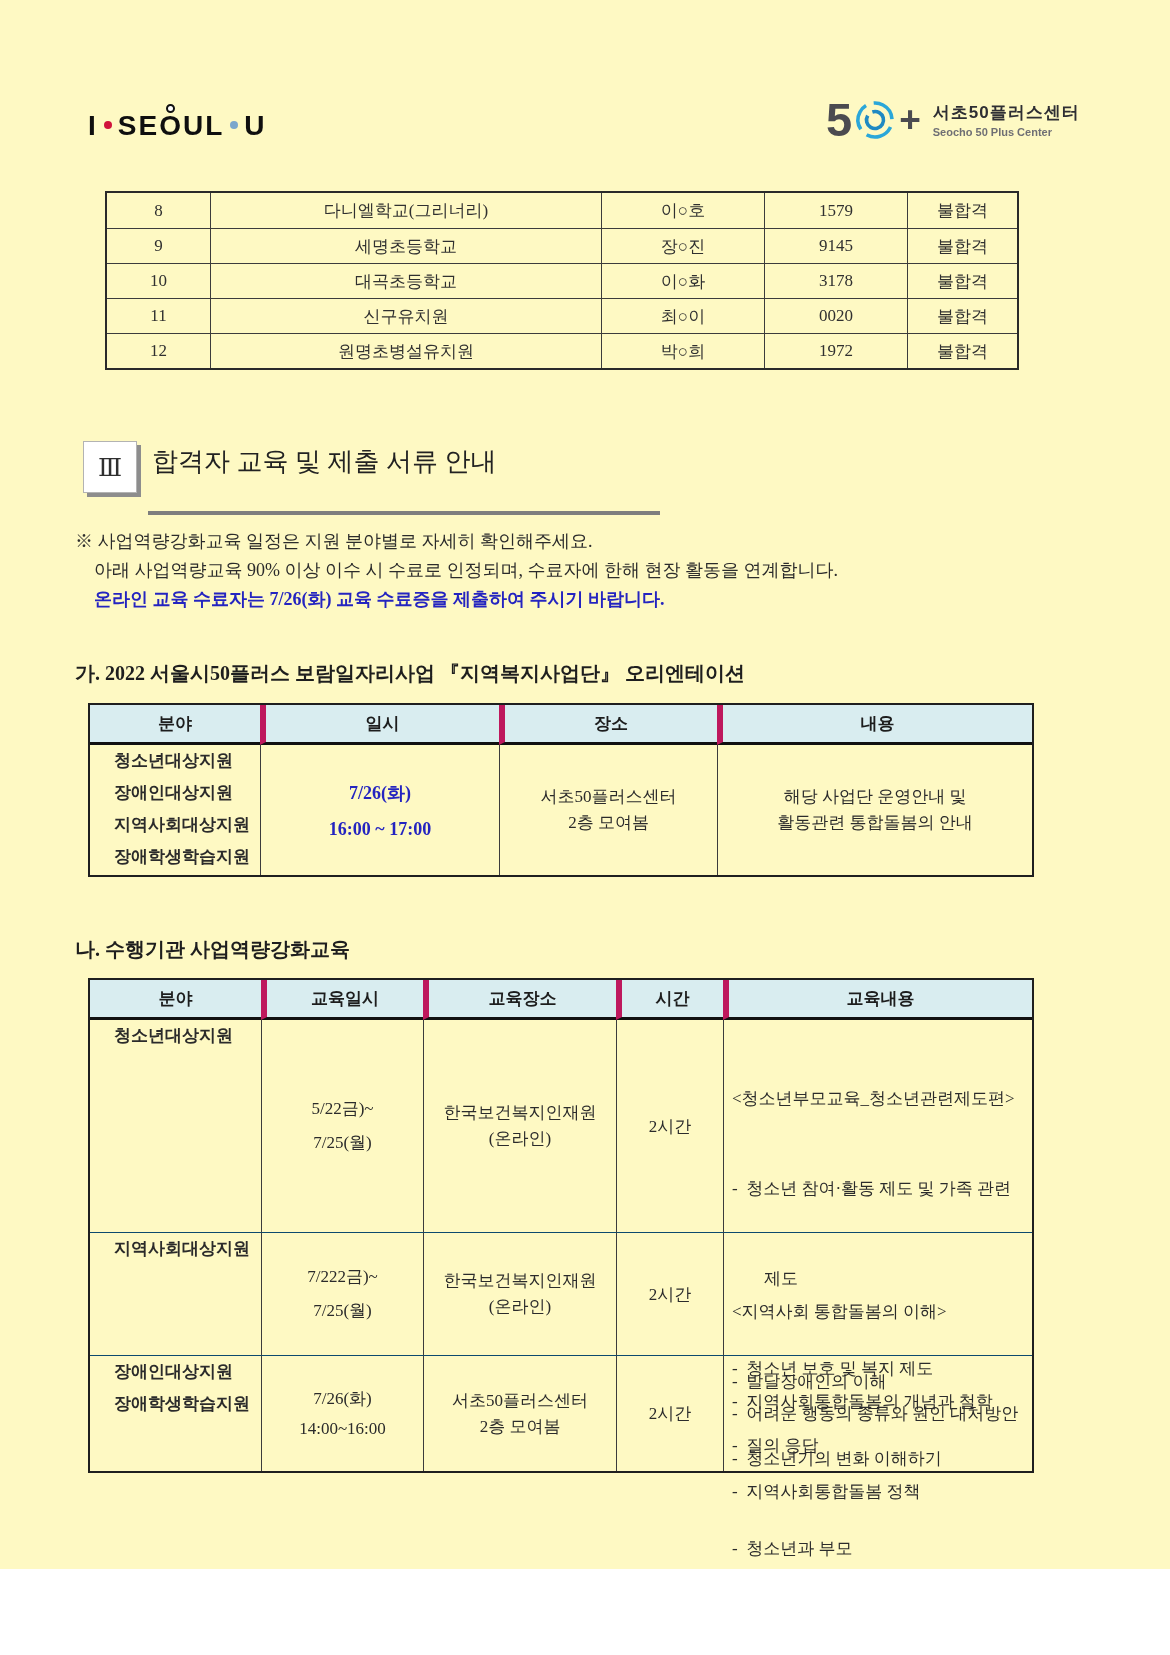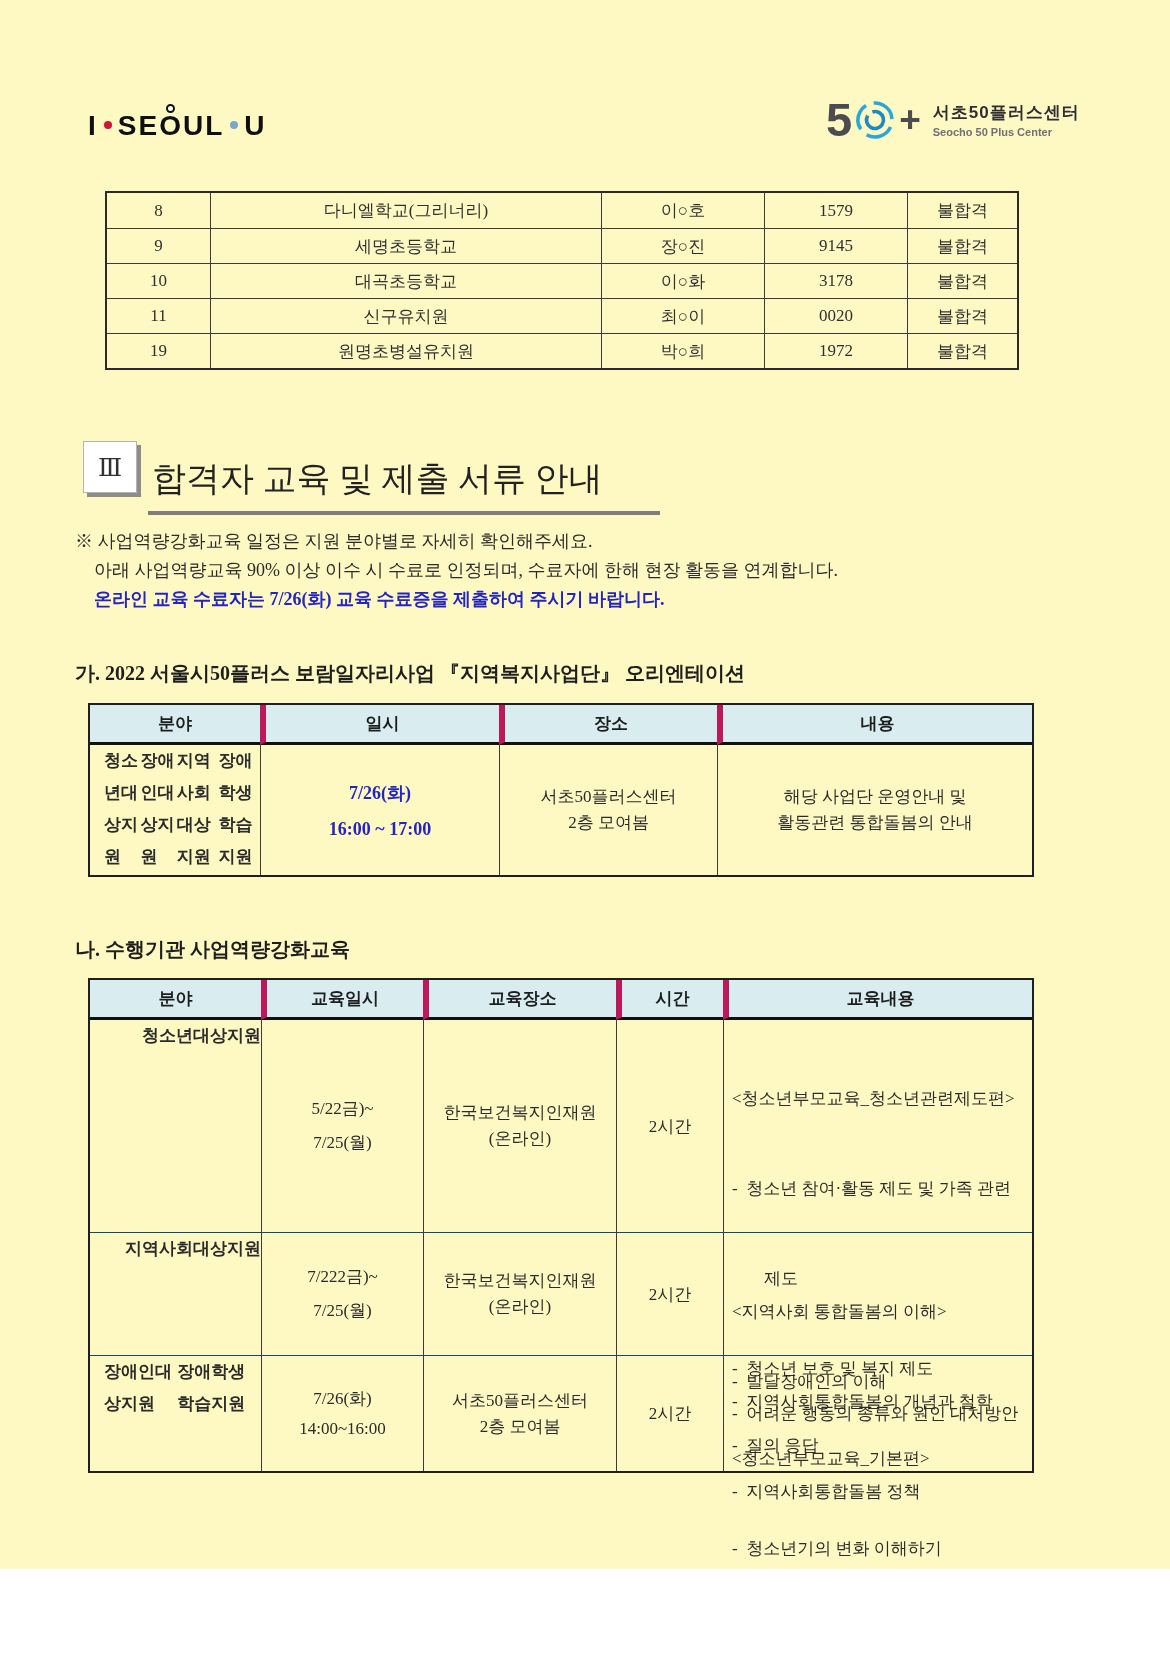--- a/index.html
+++ b/index.html
@@ -30,41 +30,41 @@
     grid-template-columns:103px 391px 163px 143px 1fr;grid-auto-rows:35px;border:2px solid #2a2a2a;}
   .tbl-results .cell{display:flex;align-items:center;justify-content:center;
     font-size:17px;color:#303030;border-left:1px solid #3c3c3c;border-top:1px solid #3c3c3c;}
   .tbl-results .cell:nth-child(5n+1){border-left:none;}
   .tbl-results .cell:nth-child(-n+5){border-top:none;}
 
   
   .sec3-box{position:absolute;left:83px;top:441px;width:52px;height:50px;background:#fff;
     border:1px solid #b3b3b3;box-shadow:4px 4px 0 #8d8d8d;display:flex;align-items:center;justify-content:center;
     font-size:25px;color:#2f2f2f;}
-  .sec3-title{position:absolute;left:152px;top:456px;font-size:34px;color:#222;letter-spacing:0px;white-space:nowrap;}
+  .sec3-title{position:absolute;left:152px;top:444px;font-size:26px;color:#222;letter-spacing:0px;white-space:nowrap;}
   .sec3-underline{position:absolute;left:148px;top:511px;width:512px;height:4px;background:#7e7e7e;}
   .note{position:absolute;font-size:18px;color:#2b2b2b;white-space:nowrap;}
   .note1{left:75px;top:529px;}
   .note2{left:94px;top:558px;}
   .note3{left:94px;top:587px;color:#2424c0;font-weight:700;}
 
   
   .sub-title{position:absolute;left:75px;font-size:20px;font-weight:700;color:#1e1e1e;white-space:nowrap;}
   .ga-title{top:660px;}
   .na-title{top:936px;}
 
   
   .grid-tbl{position:absolute;left:88px;width:942px;display:grid;border:2px solid #1f1f1f;}
   .grid-tbl .th{background:#d9edf0;display:flex;align-items:center;justify-content:center;
     font-weight:700;font-size:17px;color:#1d1d1d;border-left:6px solid #be185d;border-bottom:3px solid #111;}
   .grid-tbl .th.fc{border-left:none;}
   .grid-tbl .cell{border-left:1px solid #3c3c3c;font-size:17px;color:#2b2b2b;}
   .grid-tbl .cell.fc{border-left:none;}
   .grid-tbl .rt{border-top:1px solid #0c4a6e;}
-  .c-fields{display:flex;flex-direction:row;justify-content:flex-end;padding-left:14px;font-weight:700;line-height:32px;}
+  .c-fields{display:flex;flex-direction:column;justify-content:flex-start;padding-left:24px;font-weight:700;line-height:32px;}
   .c-mid{display:flex;flex-direction:column;justify-content:center;align-items:center;text-align:center;}
   .blue{color:#2424c0;font-weight:700;font-size:18px;}
   .gap14{gap:14px;}
   .lh26{line-height:26px;}
   .lh30{line-height:30px;}
   .lh34{line-height:34px;}
   .c-content{padding:4px 8px;line-height:30px;white-space:pre-wrap;}
   .c-content.center-v{display:flex;flex-direction:column;justify-content:center;line-height:32px;}
   .cl{white-space:pre-wrap;}
   .cl.cont{padding-left:32px;}
@@ -112,21 +112,21 @@
     <div class="cell">이○화</div>
     <div class="cell">3178</div>
     <div class="cell">불합격</div>
 
     <div class="cell">11</div>
     <div class="cell">신구유치원</div>
     <div class="cell">최○이</div>
     <div class="cell">0020</div>
     <div class="cell">불합격</div>
 
-    <div class="cell">19</div>
+    <div class="cell">12</div>
     <div class="cell">원명초병설유치원</div>
     <div class="cell">박○희</div>
     <div class="cell">1972</div>
     <div class="cell">불합격</div>
   </div>
 
   <div class="sec3-box">Ⅲ</div>
   <div class="sec3-title">합격자 교육 및 제출 서류 안내</div>
   <div class="sec3-underline"></div>
   <div class="note note1">※ 사업역량강화교육 일정은 지원 분야별로 자세히 확인해주세요.</div>
@@ -180,21 +180,20 @@
     <div class="cell c-mid lh26">
       <div class="cl">한국보건복지인재원</div>
       <div class="cl">(온라인)</div>
     </div>
     <div class="cell c-mid">2시간</div>
     <div class="cell c-content">
       <div class="cl">&lt;청소년부모교육_청소년관련제도편&gt;</div>
       <div class="cl">-  청소년 참여·활동 제도 및 가족 관련</div>
       <div class="cl cont">제도</div>
       <div class="cl">-  청소년 보호 및 복지 제도</div>
-      <div class="cl">&lt;청소년부모교육_기본편&gt;</div>
       <div class="cl">-  청소년기의 변화 이해하기</div>
       <div class="cl">-  청소년과 부모</div>
     </div>
 
     <div class="cell fc c-fields rt">
       <div class="cl">지역사회대상지원</div>
     </div>
     <div class="cell c-mid lh34 rt">
       <div class="cl">7/222금)~</div>
       <div class="cl">7/25(월)</div>

